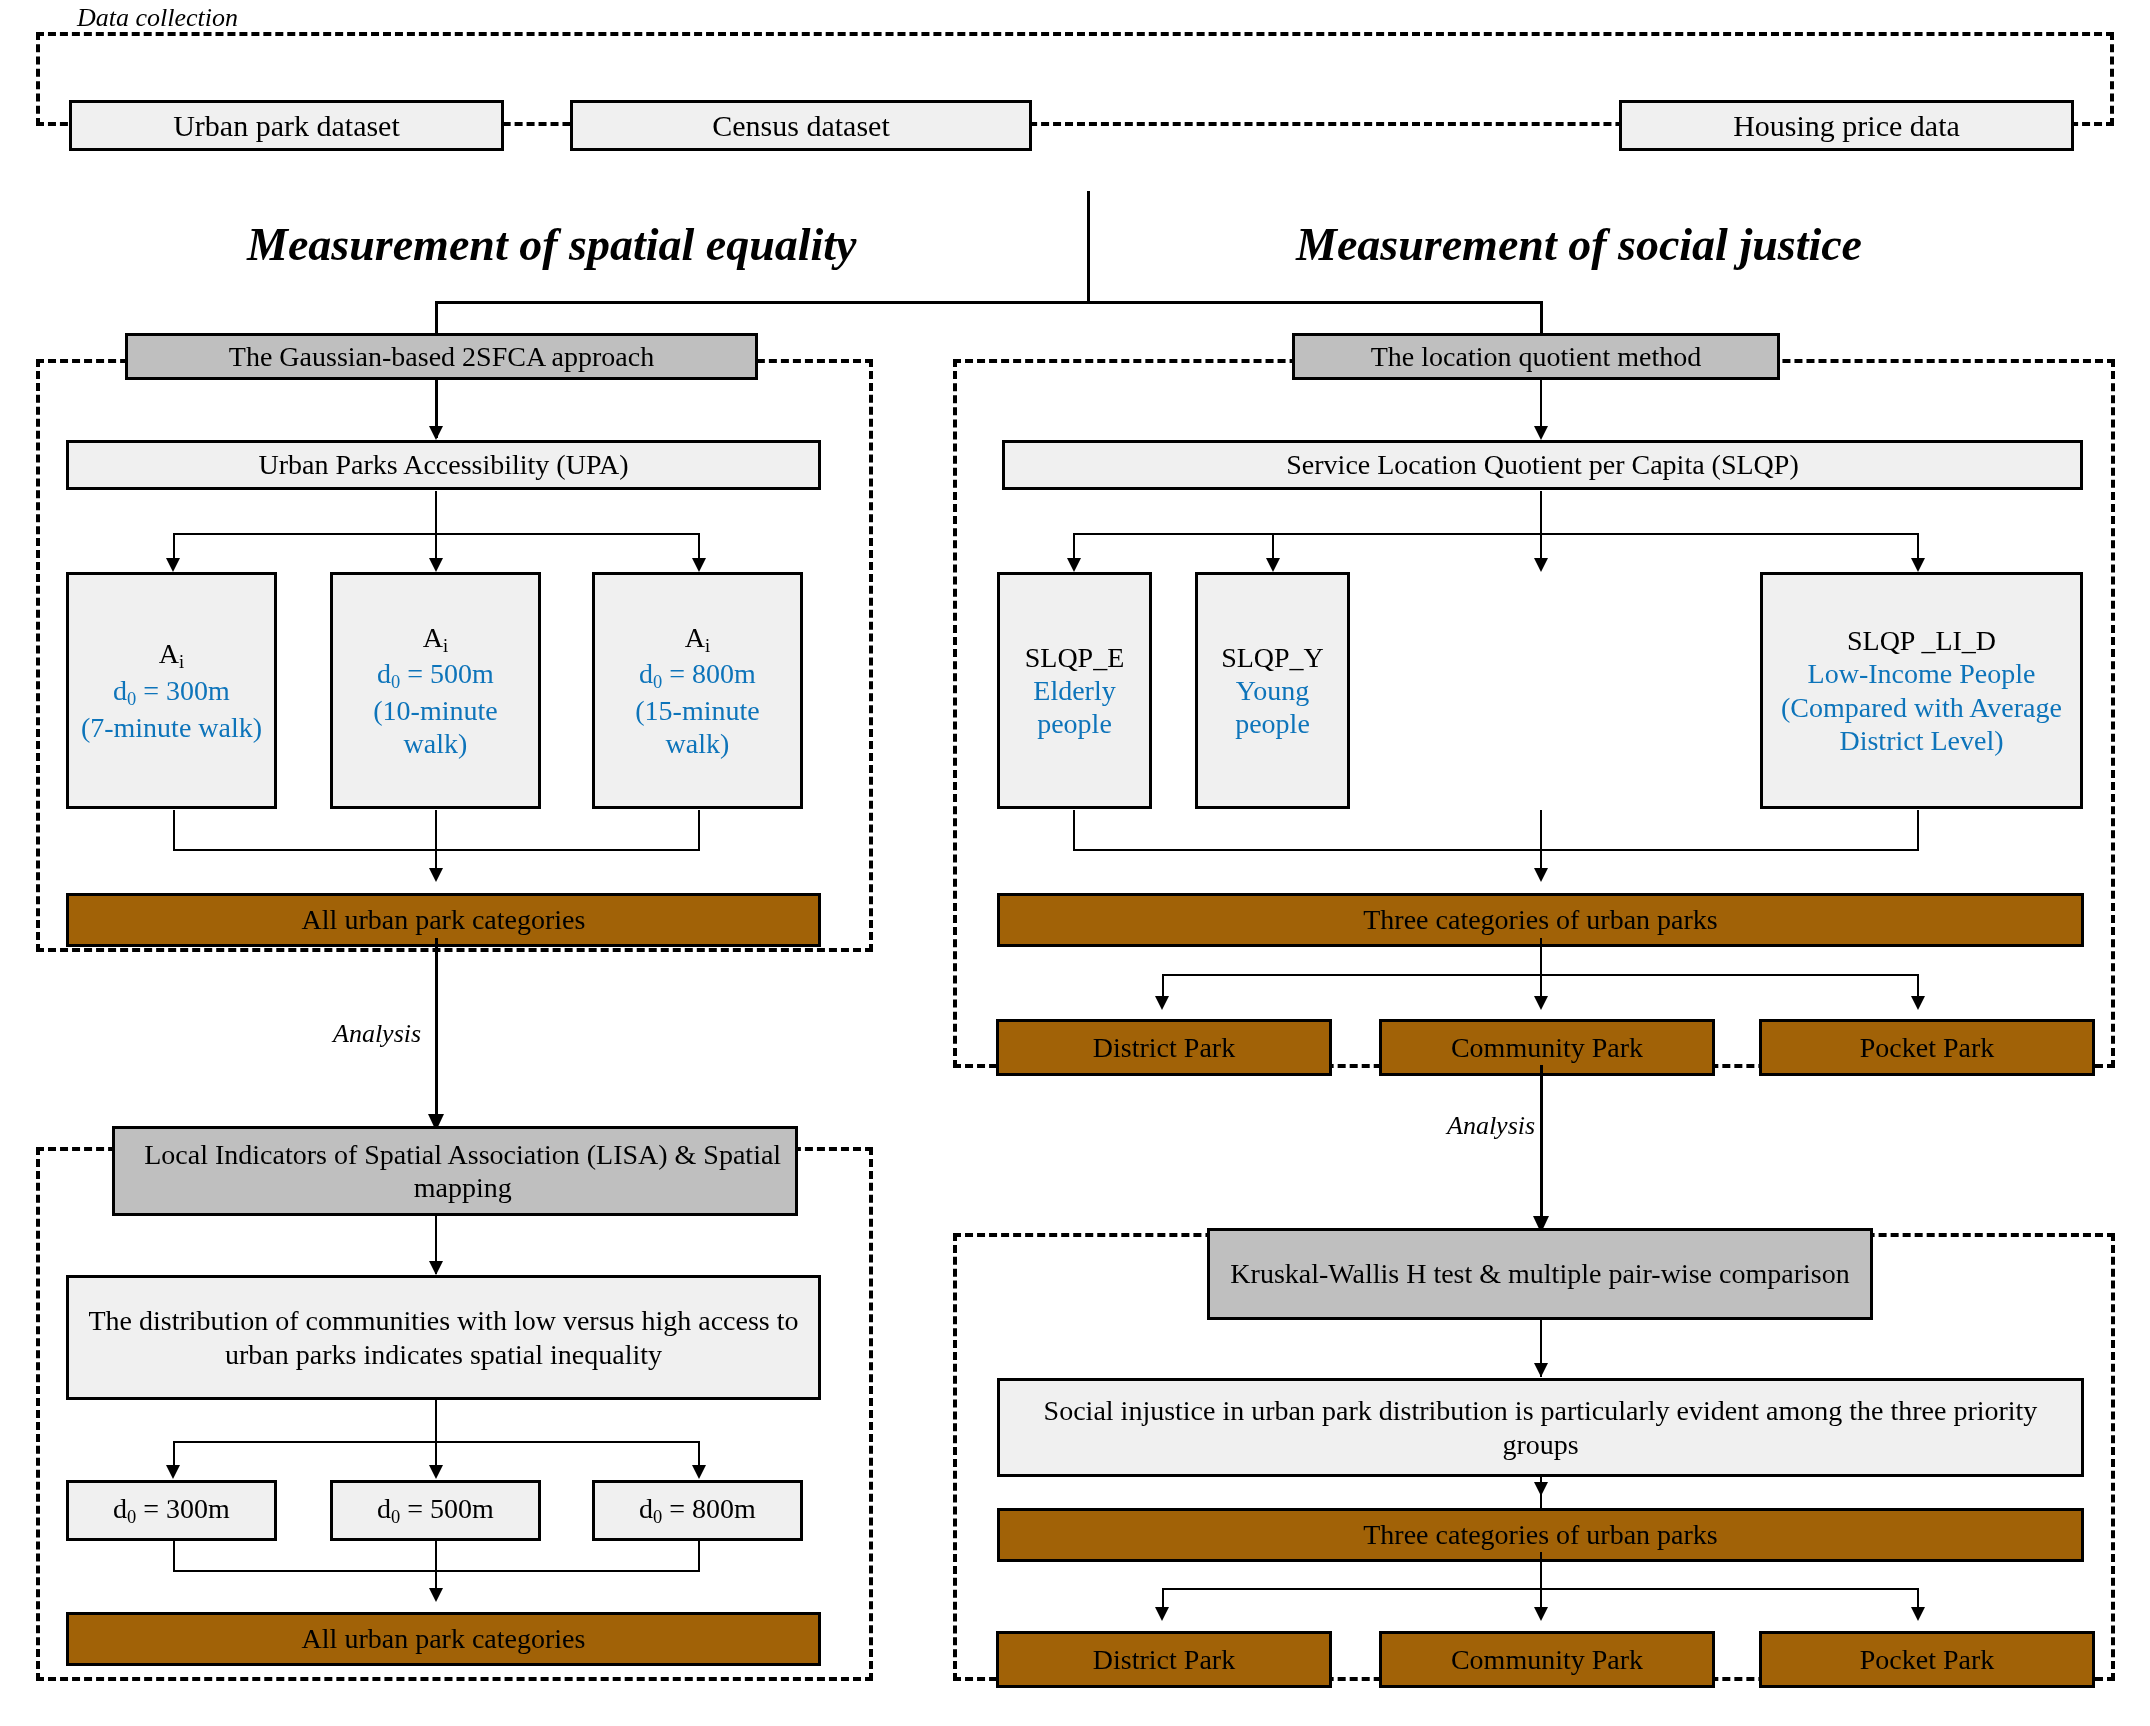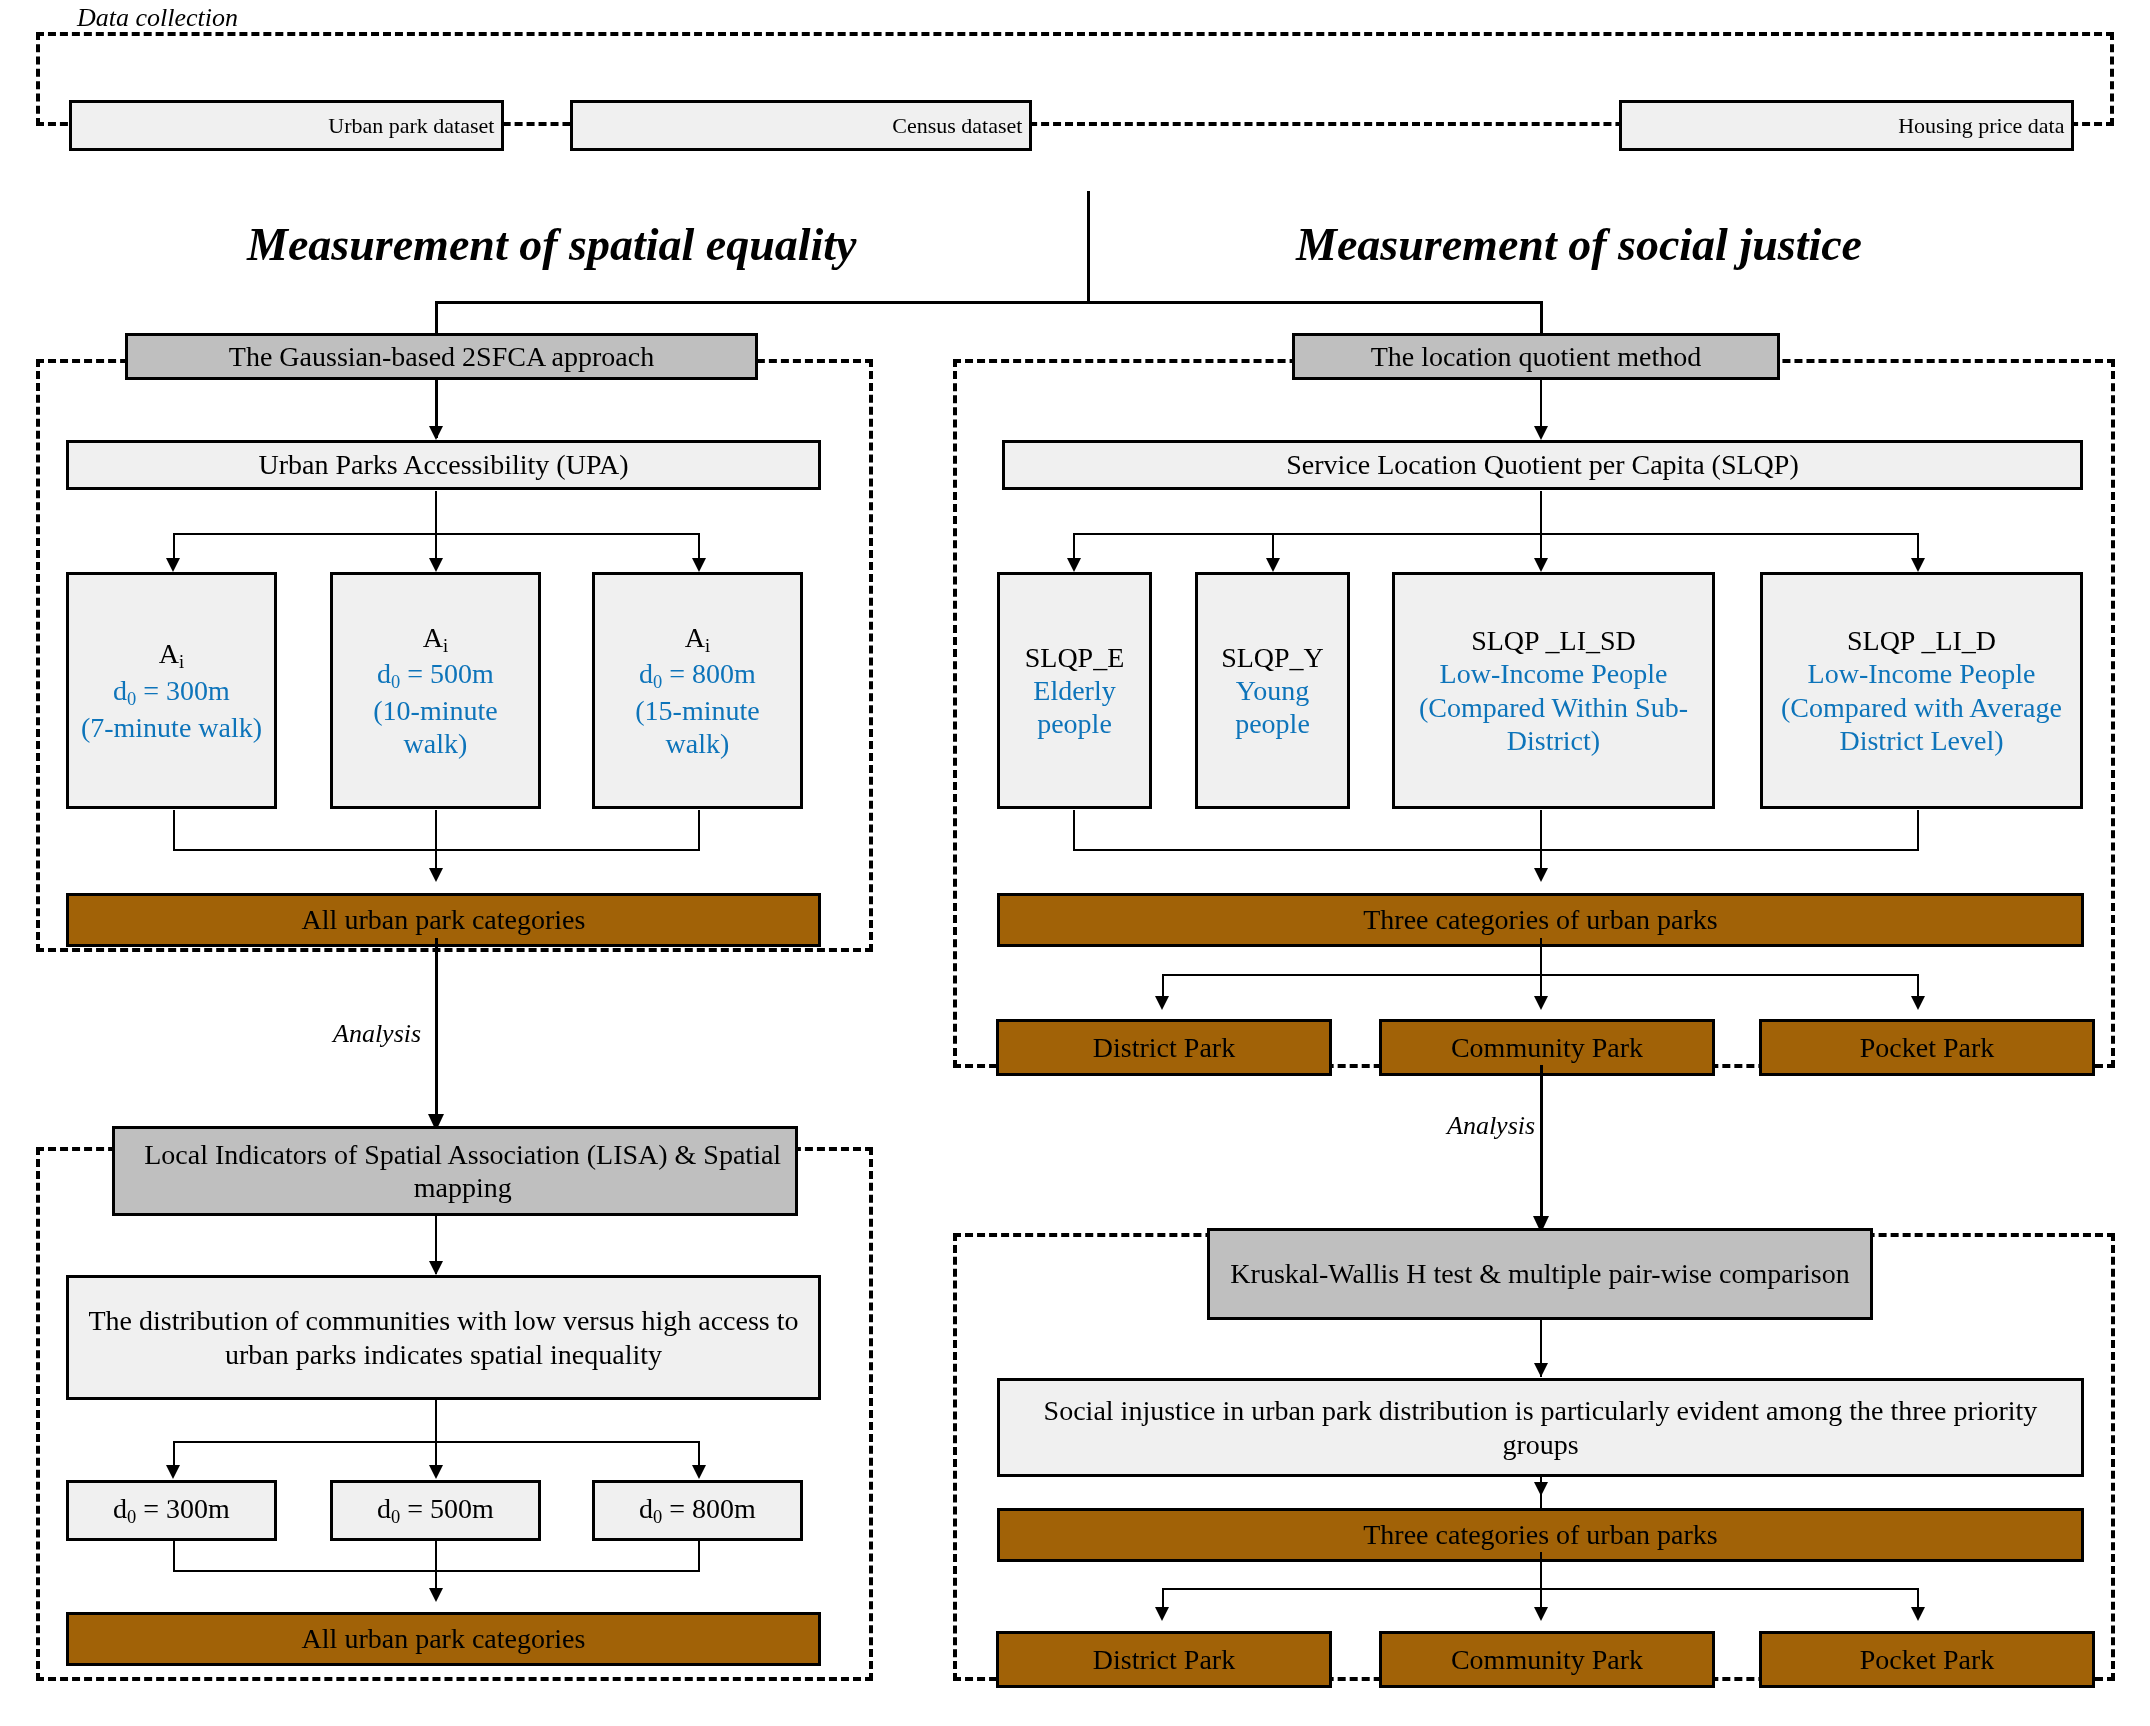--- a/index.html
+++ b/index.html
@@ -14,21 +14,21 @@
   .cap-small{font-size:26px;font-weight:normal;margin-left:36px;}
   .cap-big{font-size:46px;}
 
   
   .node{position:absolute;box-sizing:border-box;border:3.3px solid #000;
         display:flex;align-items:center;justify-content:center;text-align:center;
         color:#000;line-height:1.18;padding:2.6px 6.6px;}
   .fill-light{background:#f0f0f0;}
   .fill-mid{background:#a16207;margin-top:10px;}
   .fill-dark{background:#bfbfbf;}
-  .t40{font-size:22px;text-align:right;}
+  .t40{font-size:30px;}
   .t42{font-size:28px;}
 
   .node .inner{width:100%;}
   .blue{color:#0d74ba;}
   sub{font-size:0.66em;vertical-align:-0.28em;}
 
   
   .ln{position:absolute;background:#000;}
   .vl{width:2px;}
   .hl{height:2px;}
@@ -147,26 +147,20 @@
       <div>SLQP_E</div>
       <div class="blue">Elderly people</div>
     </div>
   </div>
   <div class="node fill-light t42" style="left:1195px;top:572px;width:155px;height:237px;">
     <div class="inner">
       <div>SLQP_Y</div>
       <div class="blue">Young people</div>
     </div>
   </div>
-  <div class="node fill-light t42" style="left:1392px;top:572px;width:323px;height:237px;">
-    <div class="inner">
-      <div>SLQP _LI_SD</div>
-      <div class="blue">Low-Income People (Compared Within Sub-District)</div>
-    </div>
-  </div>
   <div class="node fill-light t42" style="left:1760px;top:572px;width:323px;height:237px;">
     <div class="inner">
       <div>SLQP _LI_D</div>
       <div class="blue">Low-Income People (Compared with Average District Level)</div>
     </div>
   </div>
 
   <div class="ln vl" style="left:1073px;top:810px;width:2px;height:41px;"></div>
   <div class="ln vl" style="left:1917px;top:810px;width:2px;height:41px;"></div>
   <div class="ln hl" style="left:1073px;top:849px;width:846px;height:2px;"></div>

